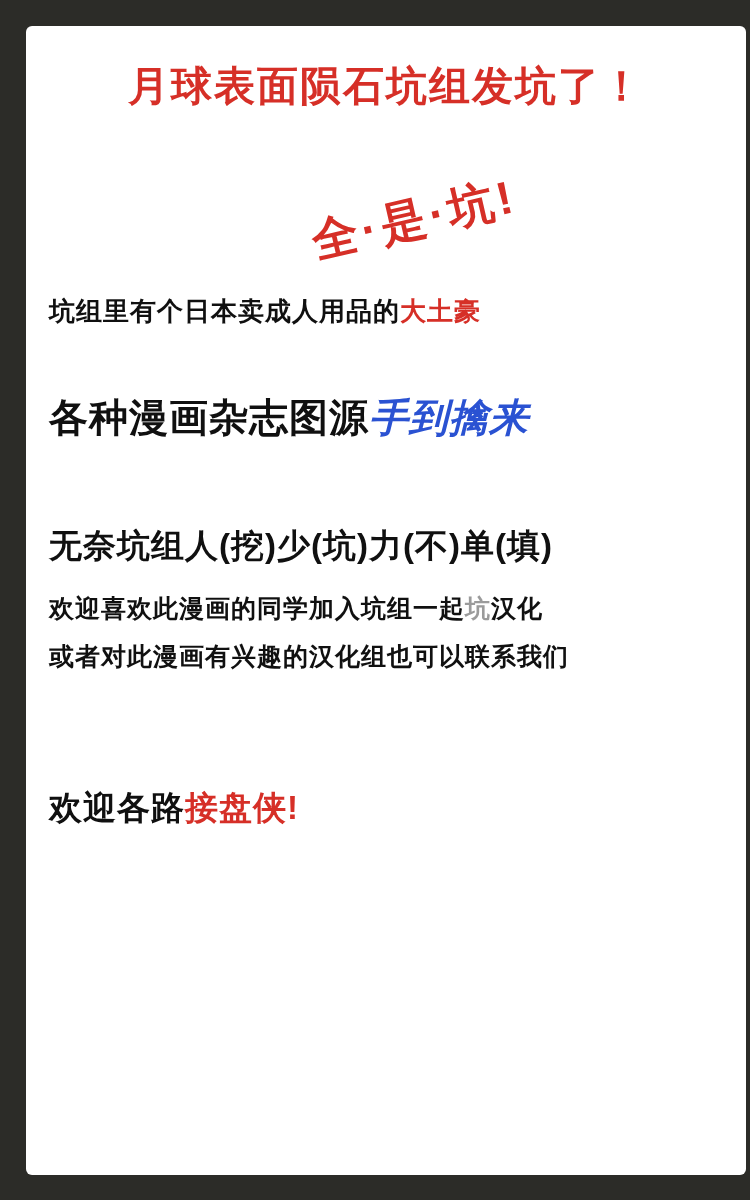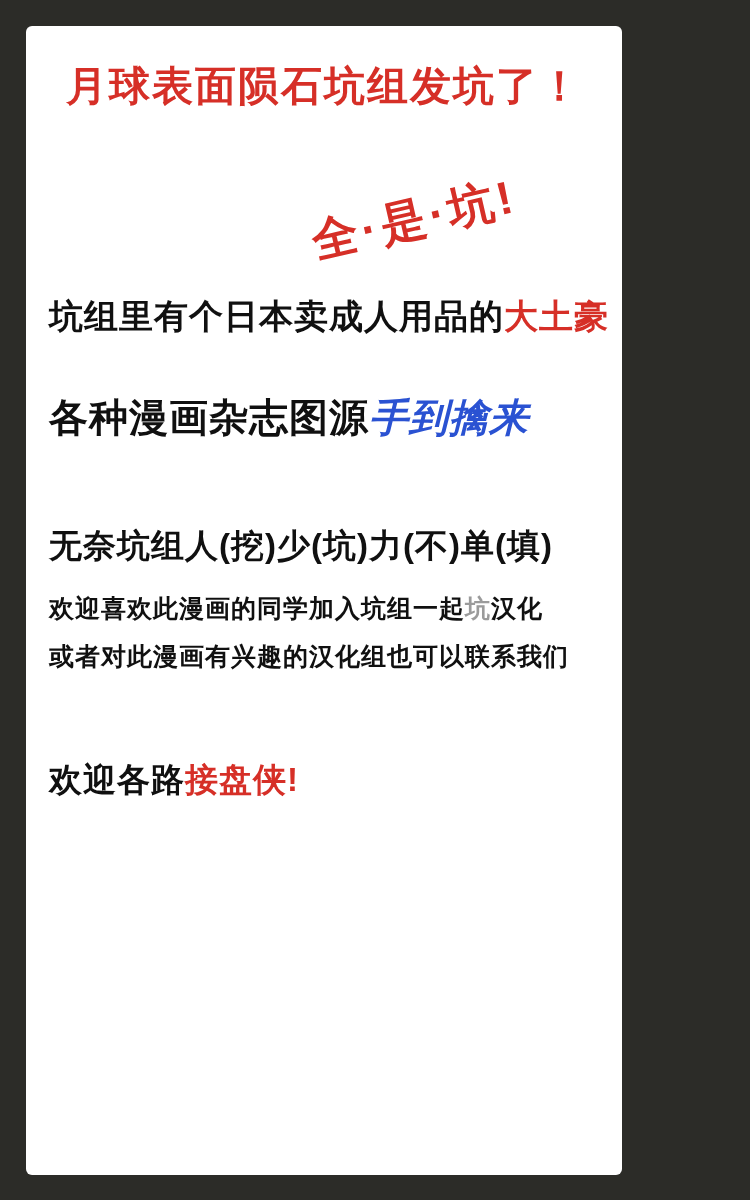--- a/index.html
+++ b/index.html
@@ -2,38 +2,38 @@
 <html><head>
 <meta charset="utf-8">
 <style>
   html,body{margin:0;padding:0;}
   body{
     width:750px;height:1200px;position:relative;overflow:hidden;
     background:#2c2c28;
     font-family:"Liberation Sans",sans-serif;
   }
   .card{
-    position:absolute;left:26px;top:26px;width:596px;height:1149px;
+    position:absolute;left:26px;top:26px;width:720px;height:1149px;
     background:#ffffff;border-radius:6px;
   }
   .t{position:absolute;white-space:nowrap;font-weight:900;color:#101010;letter-spacing:1px;}
   .title{
     left:0;right:0;top:33px;text-align:center;
     font-size:41px;color:#d62f27;letter-spacing:2px;
   }
   .slogan-label{left:23px;top:167px;font-size:37px;}
   .slogan{
     left:287px;top:186px;font-size:46px;color:#d62f27;letter-spacing:4px;
     transform:rotate(-13deg);transform-origin:0 50%;
   }
-  .line3{left:23px;top:268px;font-size:34px;text-align:right;}
+  .line3{left:23px;top:268px;font-size:26px;text-align:right;}
   .line4{left:23px;top:365px;font-size:39px;}
   .line5{left:23px;top:463px;font-size:33px;margin-top:35px;}
   .para{left:23px;top:558px;font-size:25px;font-weight:800;line-height:48px;}
-  .closing{left:23px;top:732px;font-size:33px;}
+  .closing{left:23px;top:760px;font-size:33px;}
   .red{color:#d62f27;}
   .blue{color:#2a52d2;font-style:italic;}
   .gray{color:#9b9b9b;}
 </style>
 </head>
 <body>
 
 <div class="card">
 
   <div class="t title">月球表面陨石坑组发坑了！</div>

